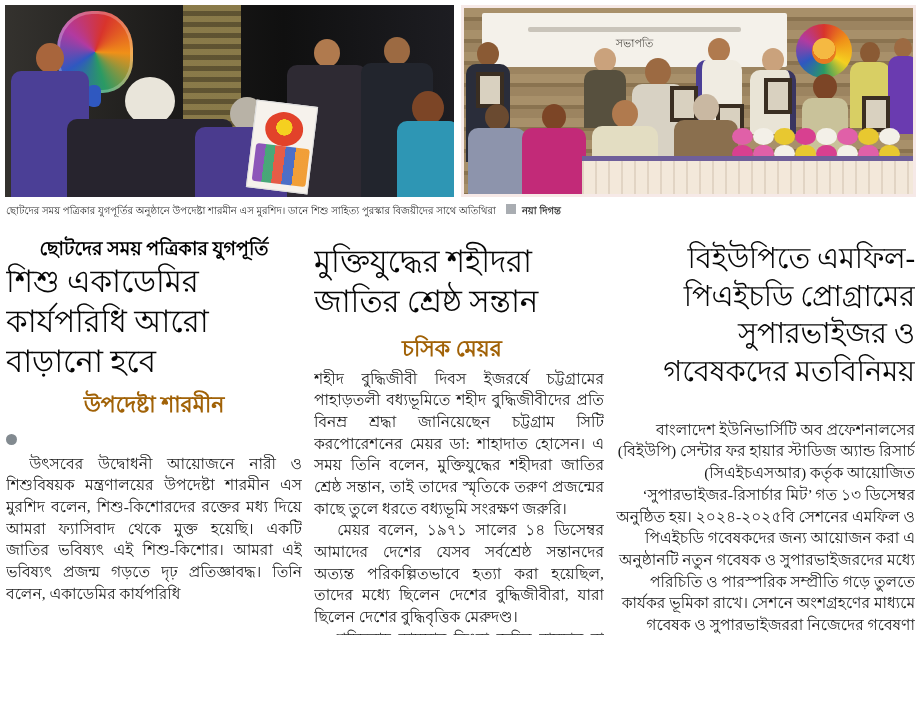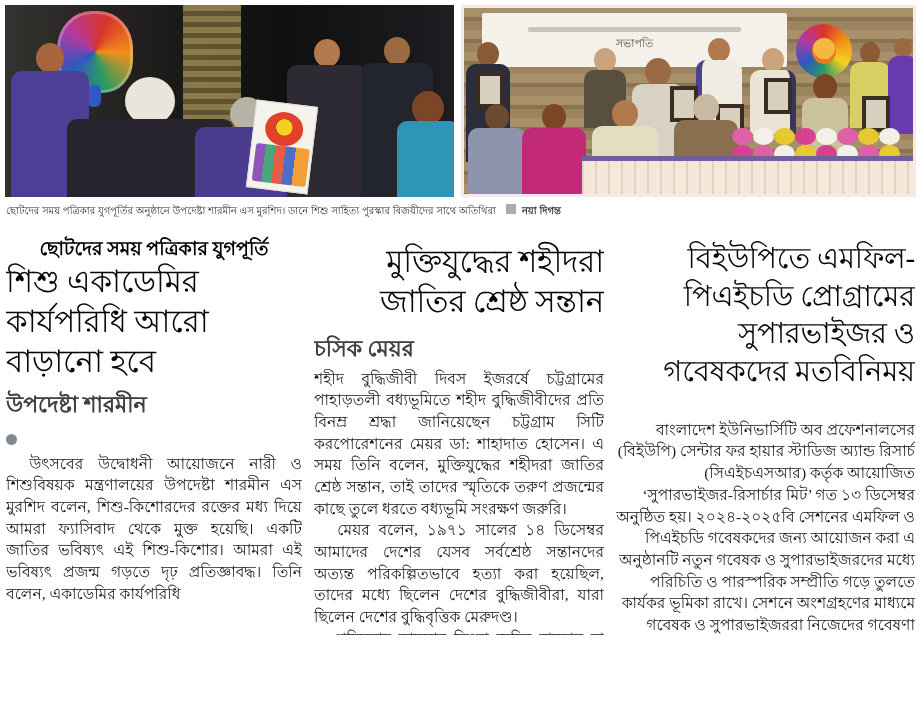--- a/index.html
+++ b/index.html
@@ -57,23 +57,23 @@
   .caption .sq { display:inline-block; width:10px; height:10px; background:#a9adb2; margin:0 6px 0 10px; }
   .caption .credit { font-weight:bold; color:#3a3a3a; }
 
   
   .columns { position:absolute; left:6px; top:236px; width:909px; height:470px;
              display:grid; grid-template-columns:296px 290px 299px; column-gap:12px; }
   article { overflow:hidden; }
 
   .kicker { font-size:19px; font-weight:bold; color:#000; line-height:1.35;text-align:center; }
   .headline { font-size:31px; line-height:1.3; font-weight:500; color:#060606; letter-spacing:-.2px; }
-  .headline.c2 { text-align:right; margin-top:6px; }
+  .headline.c2 { text-align:left; margin-top:6px; }
   .headline.c3 { text-align:right; font-size:29px; margin-top:4px; }
-  .subhead { font-size:22px; font-weight:bold; color:#404040; text-align:left; margin-top:4px; }
+  .subhead { font-size:22px; font-weight:bold; color:#a16207; text-align:center; margin-top:4px; }
   .subhead.c2 { padding-right:14px; margin-top:8px; }
 
   .byline { display:flex; align-items:center; gap:7px; margin:10px 0 8px; font-weight:bold; font-size:16px;
             font-family:"Liberation Sans","DejaVu Sans",sans-serif; }
   .byline .dot { width:11px; height:11px; border-radius:50%; background:#828a90; flex:0 0 auto; }
 
   .body { font-size:15.5px; line-height:1.4; text-align:justify; }
   .body.right { text-align:right; margin-top:28px; }
   .body p { margin:0; }
   .body p.indent { text-indent:1.5em; }

